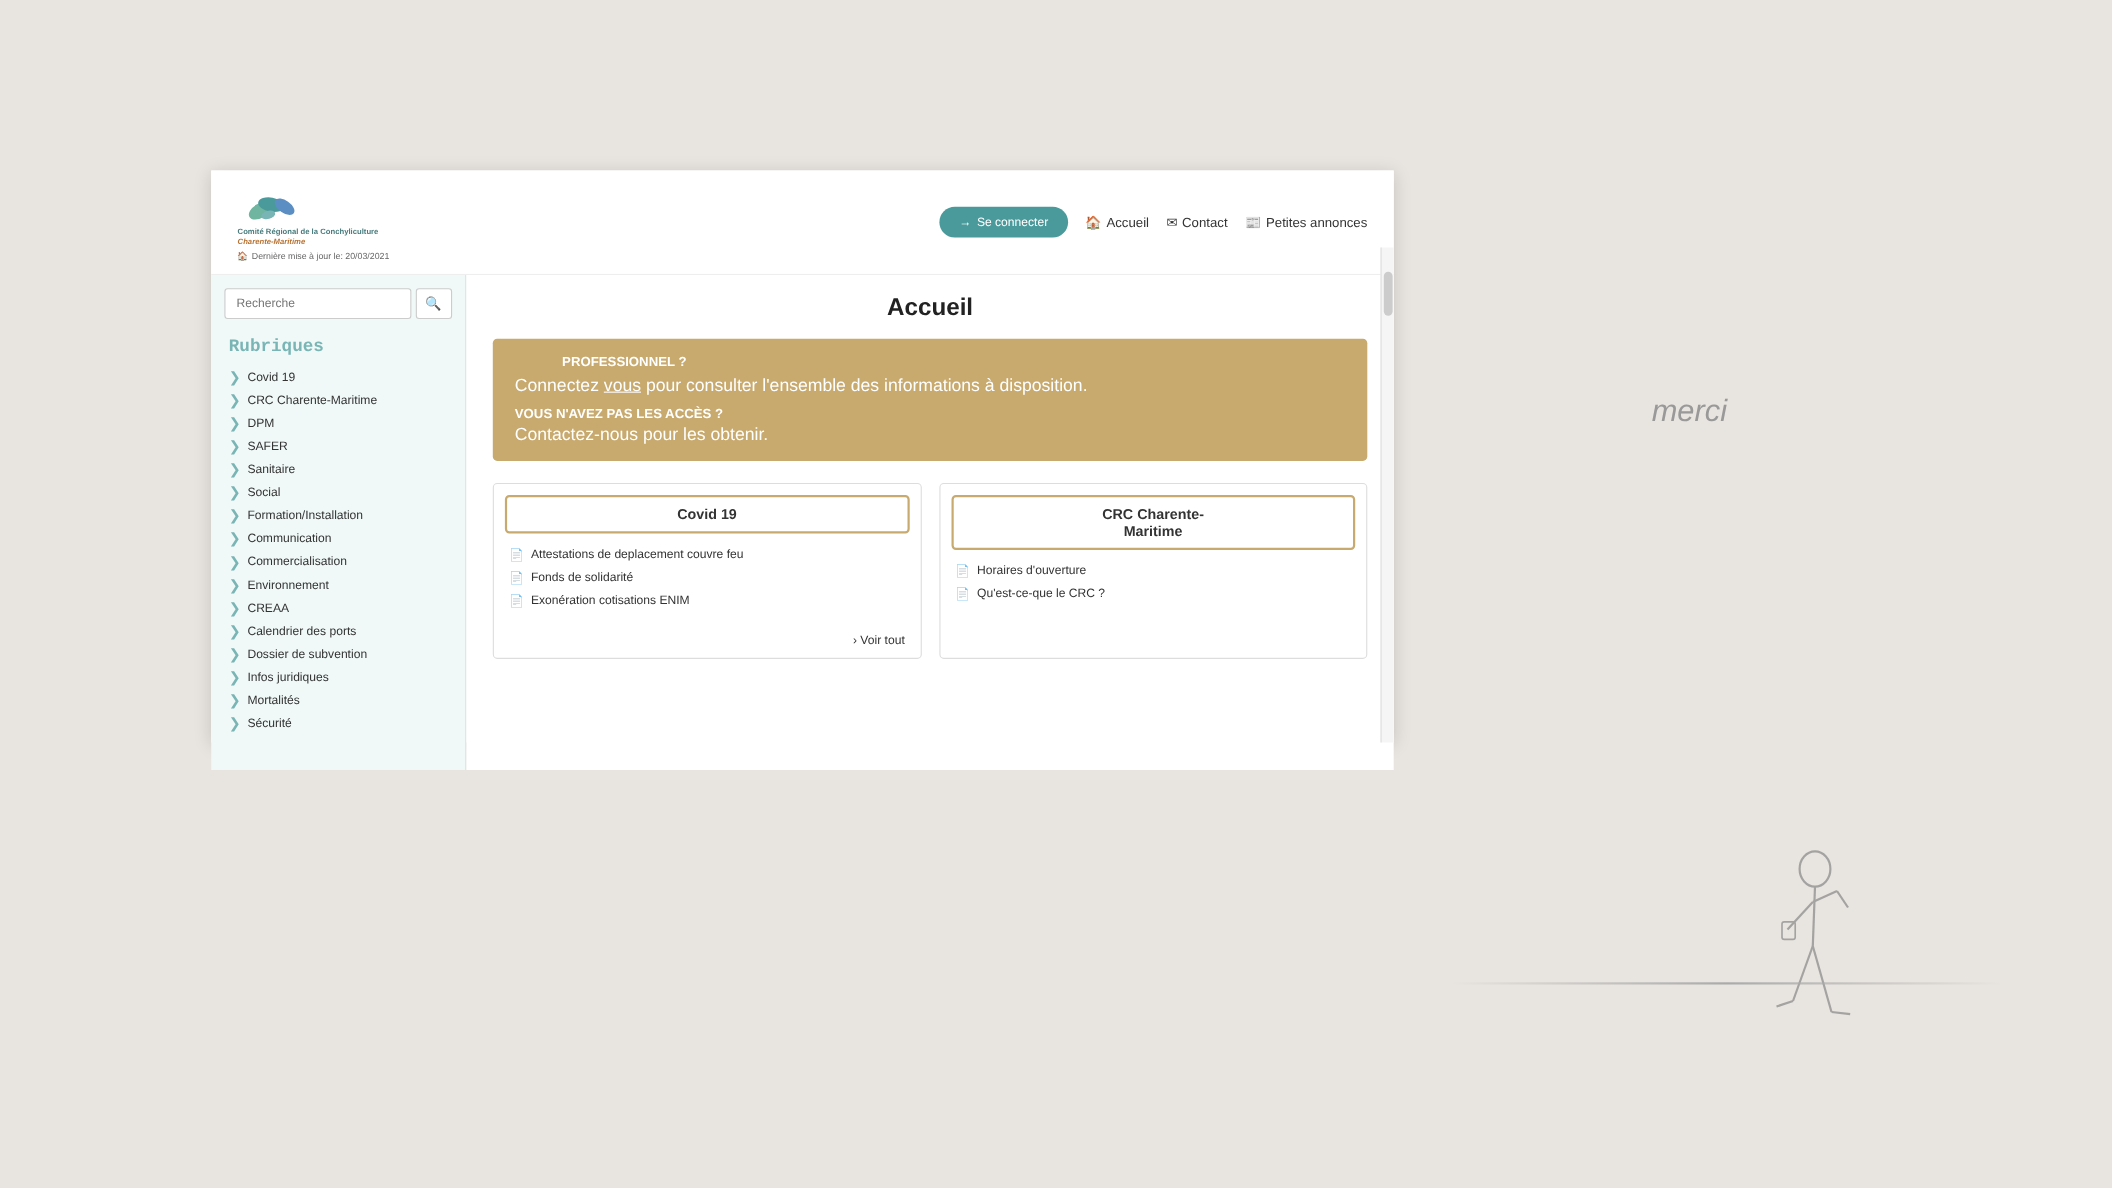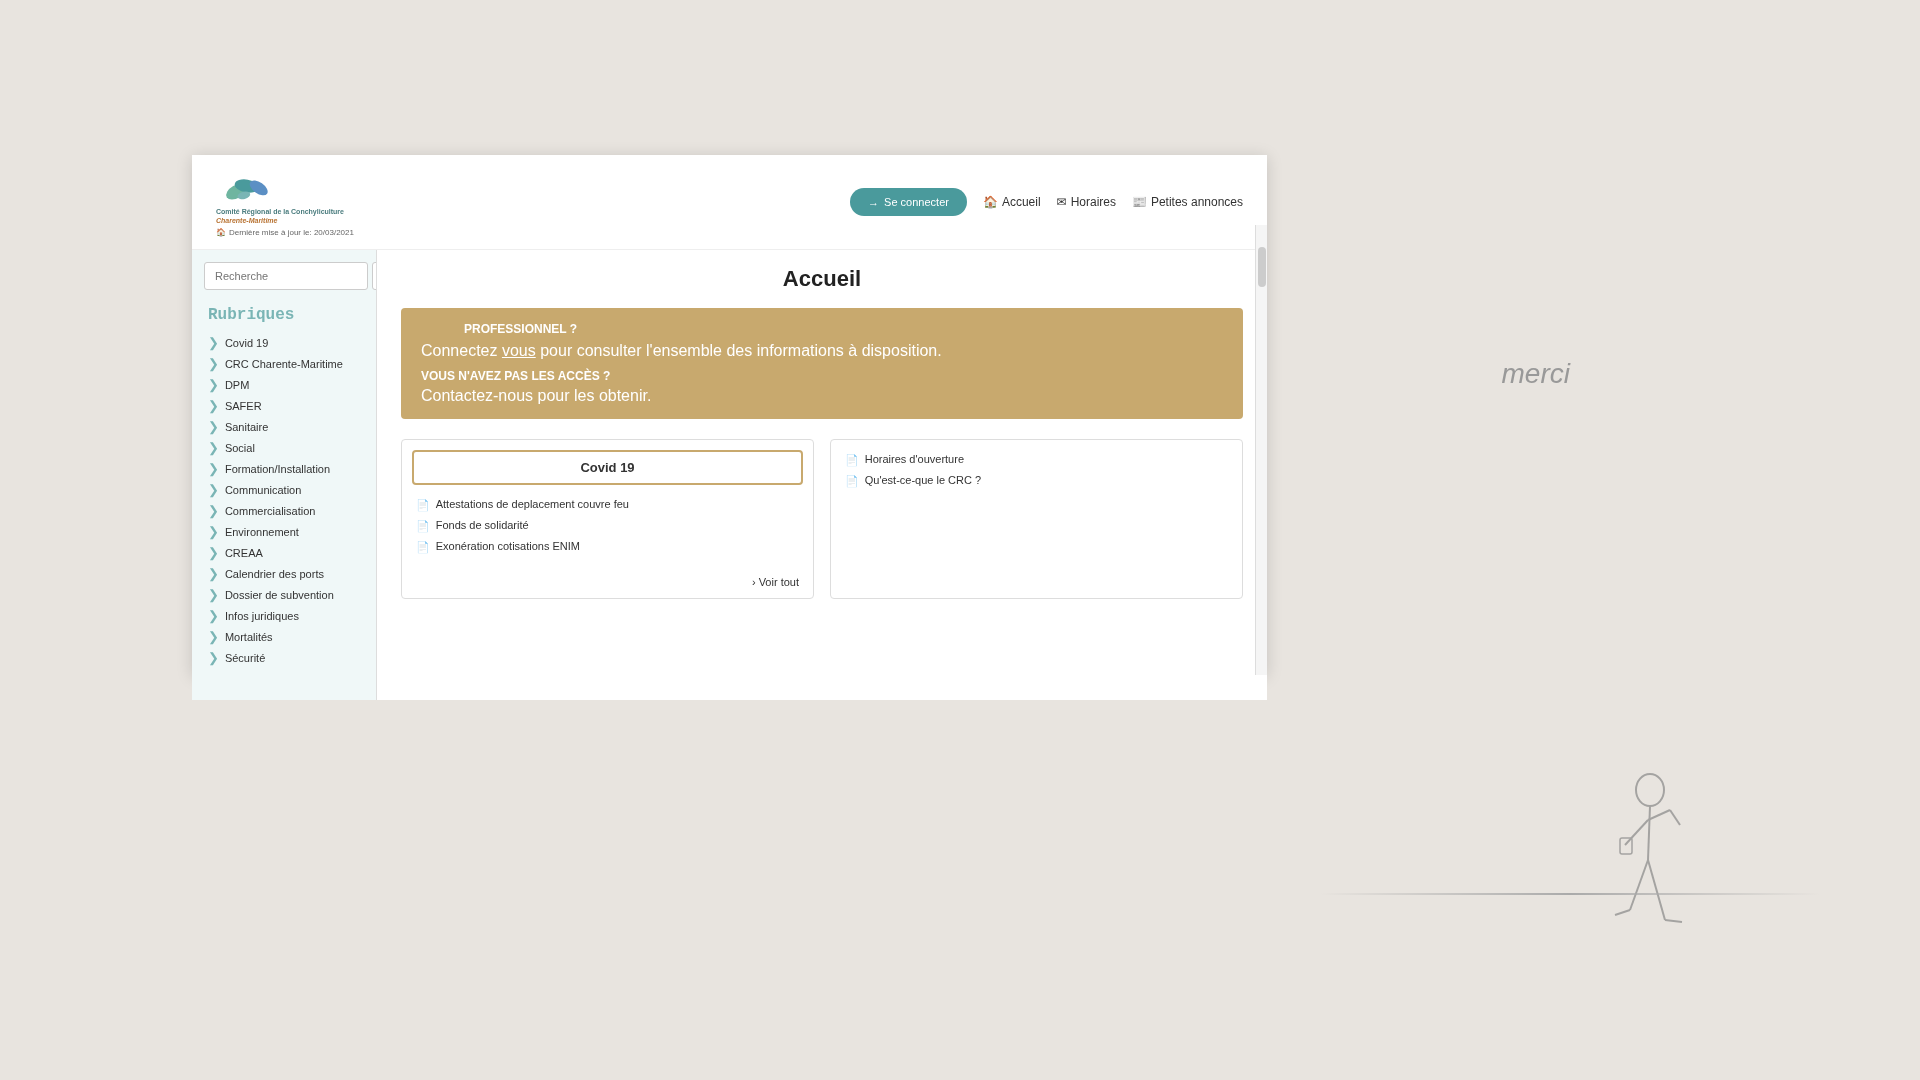--- a/index.html
+++ b/index.html
@@ -69,21 +69,21 @@
     }
 
     
     .main-area {
       display: flex;
       height: calc(100% - 70px);
     }
 
     
     .sidebar {
-      width: 185px;
+      width: 232px;
       background: #f0f8f8;
       border-right: 1px solid #ddd;
       padding: 12px 0;
       overflow-y: auto;
       flex-shrink: 0;
     }
 
     .search-area {
       padding: 0 12px 12px;
       display: flex;
@@ -324,21 +324,21 @@
       <button class="btn-login">
         <span>→</span>
         <span>Se connecter</span>
       </button>
       <a class="nav-link">
         <span>🏠</span>
         <span>Accueil</span>
       </a>
       <a class="nav-link">
         <span>✉</span>
-        <span>Horaires</span>
+        <span>Contact</span>
       </a>
       <a class="nav-link">
         <span>📰</span>
         <span>Petites annonces</span>
       </a>
     </div>
   </div>
 
   <div class="main-area">
 
@@ -452,20 +452,24 @@
           </div>
           <div class="card-footer">
             <span class="voir-tout-link">
               <span>›</span>
               <span>Voir tout</span>
             </span>
           </div>
         </div>
 
         <div class="card">
+          <div class="card-header">
+            <span>CRC Charente-</span><br>
+            <span>Maritime</span>
+          </div>
           <div class="card-body">
             <div class="card-item">
               <span class="doc-icon">📄</span>
               <span>Horaires d'ouverture</span>
             </div>
             <div class="card-item">
               <span class="doc-icon">📄</span>
               <span>Qu'est-ce-que le CRC ?</span>
             </div>
           </div>

